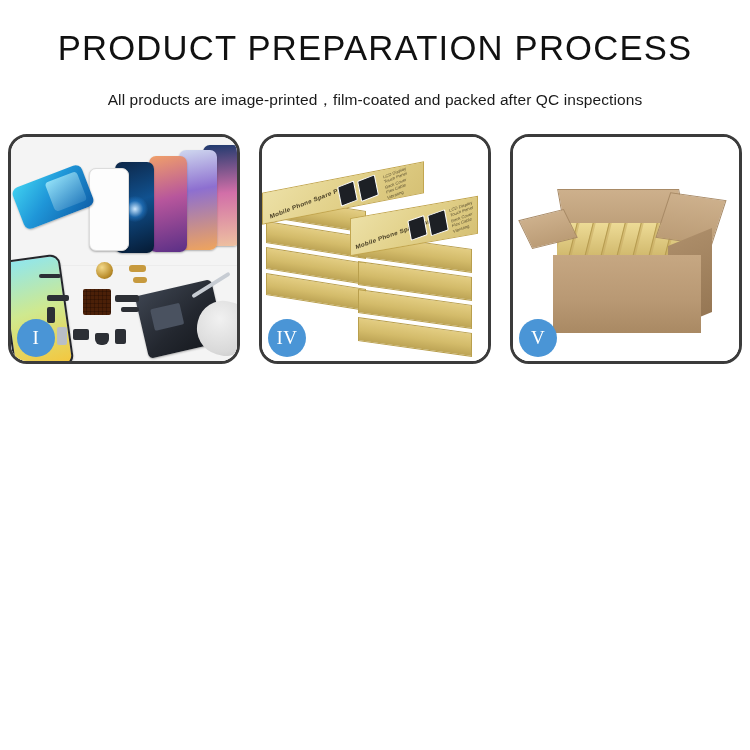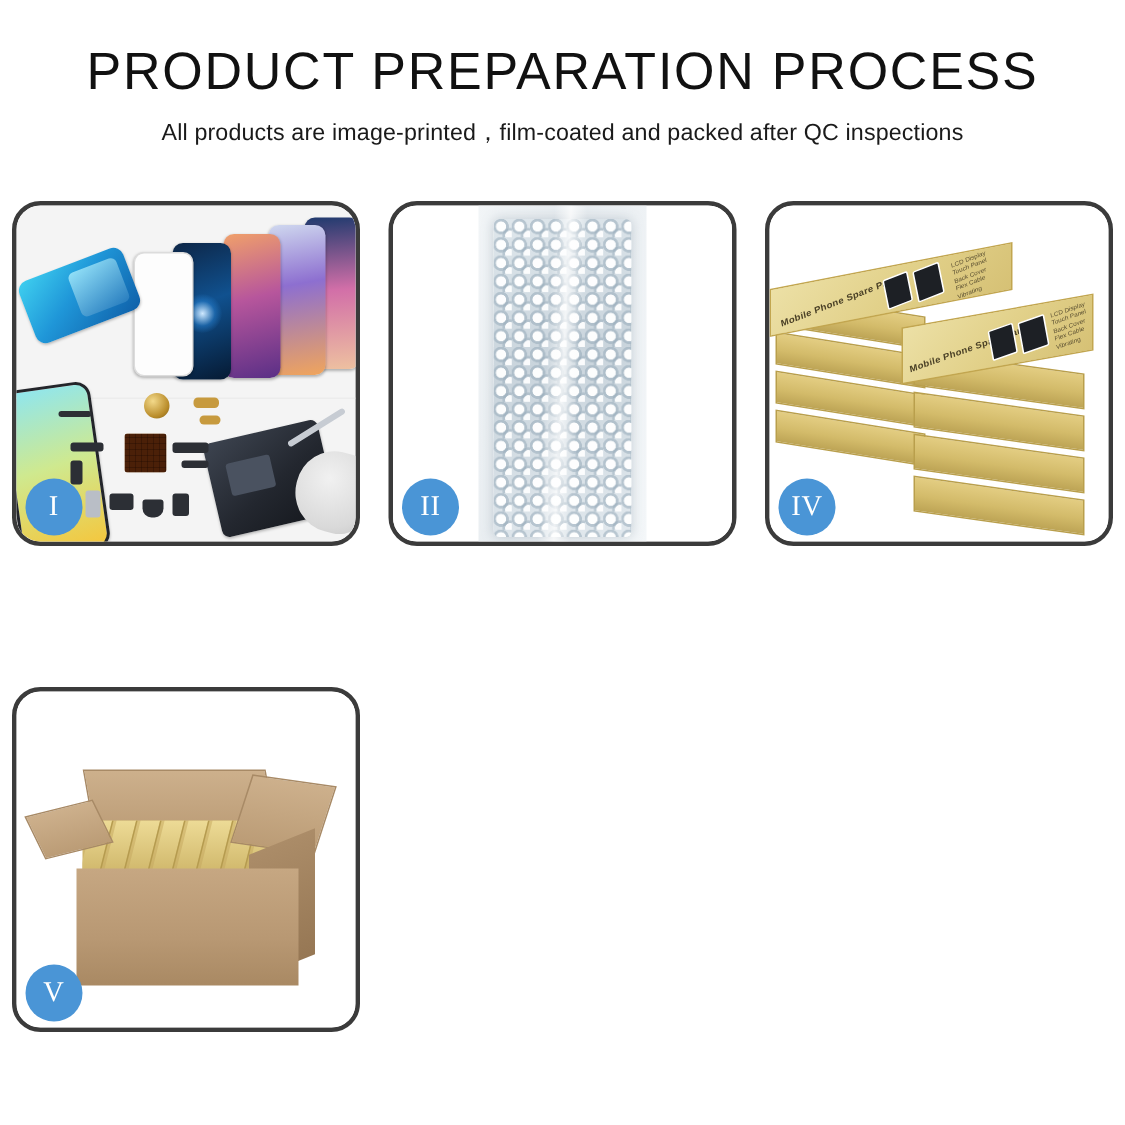--- a/index.html
+++ b/index.html
@@ -33,21 +33,21 @@
     color: #111111;
     line-height: 1.05;
     margin: 0;
     transform: scaleX(0.99);
   }
   .subtitle {
     font-family: "Liberation Sans", sans-serif;
     font-size: 15.5px;
     font-weight: 400;
     color: #1a1a1a;
-    margin: 11px 0 0 0;
+    margin: 23px 0 0 0;
     letter-spacing: 0.1px;
   }
 
   
   .grid {
     position: absolute;
     left: 8px;
     top: 134px;
     width: 734px;
     display: grid;
@@ -377,29 +377,20 @@
         <div class="part" style="left:84px; top:196px; width:14px; height:12px; border-radius:2px 2px 6px 6px;"></div>
         <div class="part" style="left:104px; top:192px; width:11px; height:15px;"></div>
         <div class="part silver" style="left:196px; top:200px; width:13px; height:4px; transform:rotate(38deg);"></div>
         <div class="part silver" style="left:204px; top:208px; width:13px; height:4px; transform:rotate(-30deg);"></div>
         <div class="tweezer" style="left:178px; top:146px;"></div>
         <div class="hand"></div>
       </div>
       <div class="badge">I</div>
     </div>
 
-    <div class="panel">
-      <div class="panel-stage">
-        <div class="p2-bg"></div>
-        <div class="bubble-sleeve"></div>
-        <div class="bubble-pack"></div>
-        <div class="bubble-gloss"></div>
-      </div>
-      <div class="badge">II</div>
-    </div>
 
 
     <div class="panel">
       <div class="panel-stage">
         <div class="p4-bg"></div>
         <div class="stack">
 
           <div class="slab" style="left:4px; top:58px; width:98px; height:20px; transform:skewY(9deg);"></div>
           <div class="slab" style="left:4px; top:84px; width:98px; height:20px; transform:skewY(9deg);"></div>
           <div class="slab" style="left:4px; top:110px; width:98px; height:20px; transform:skewY(9deg);"></div>

